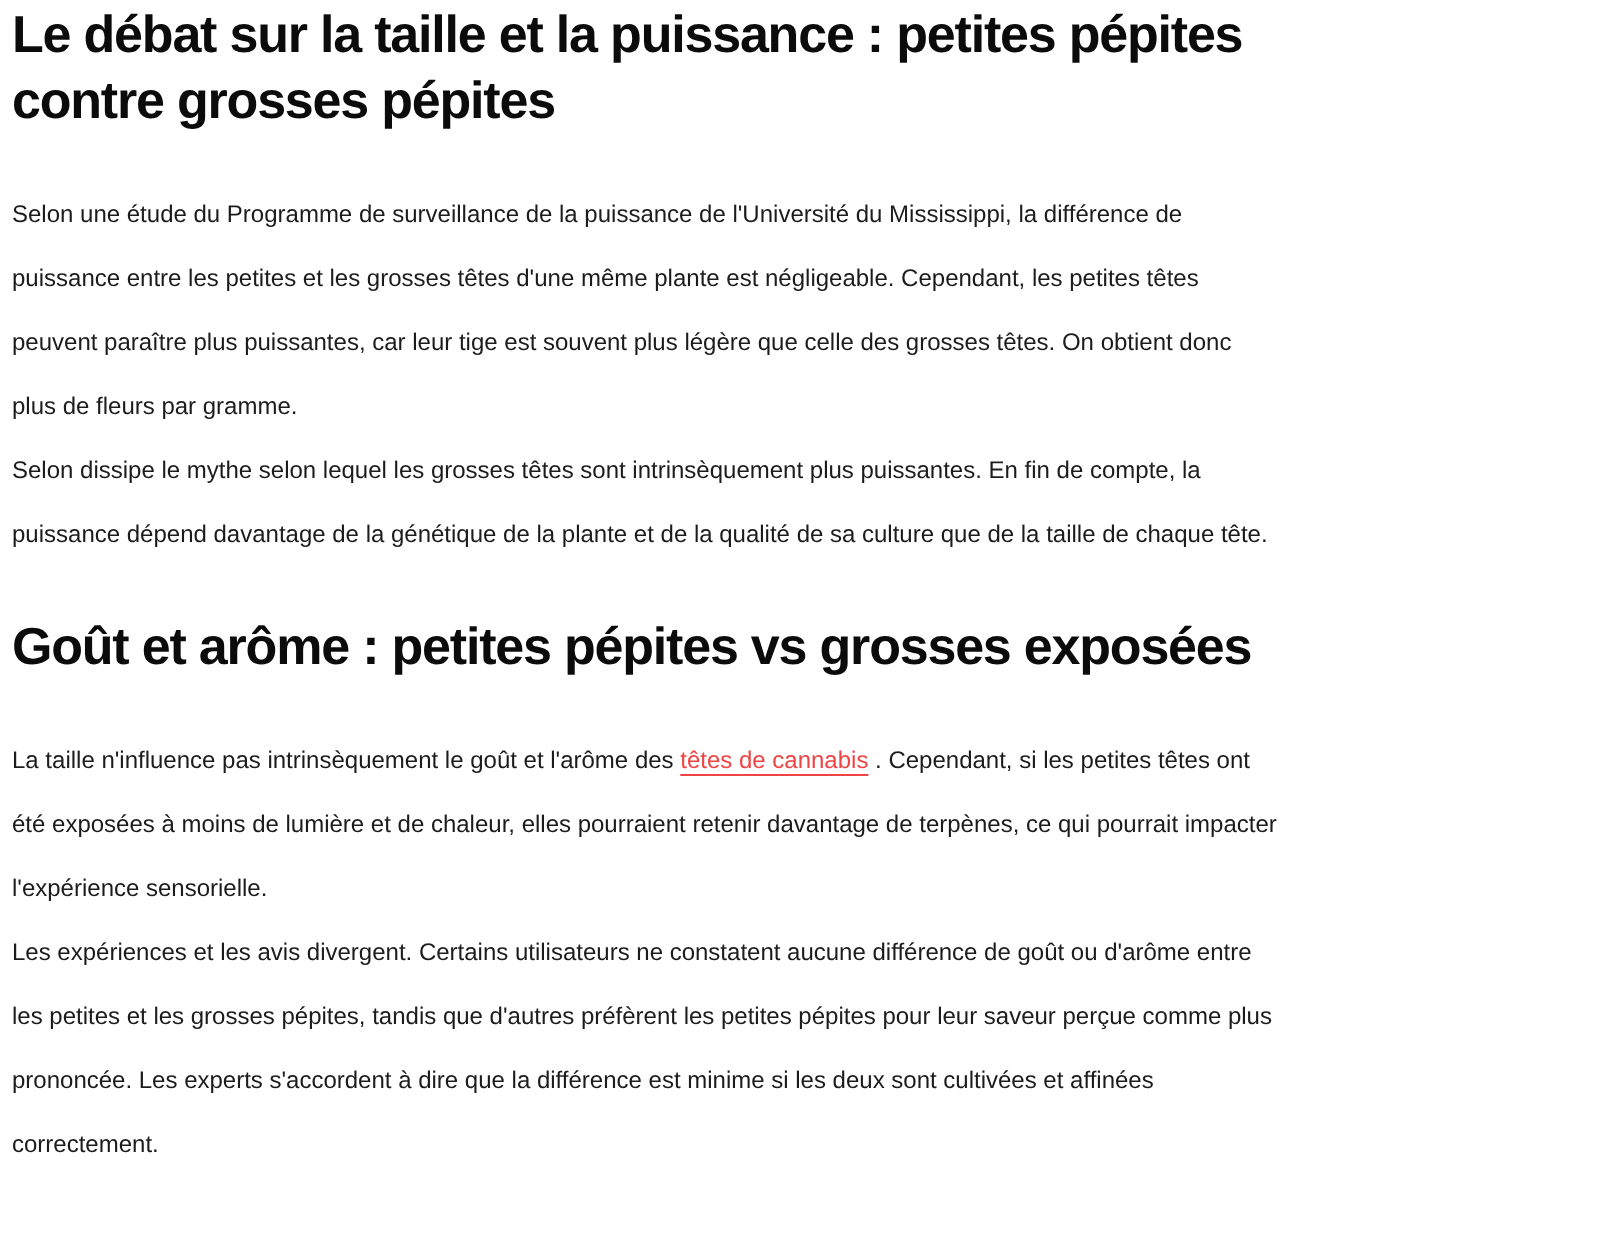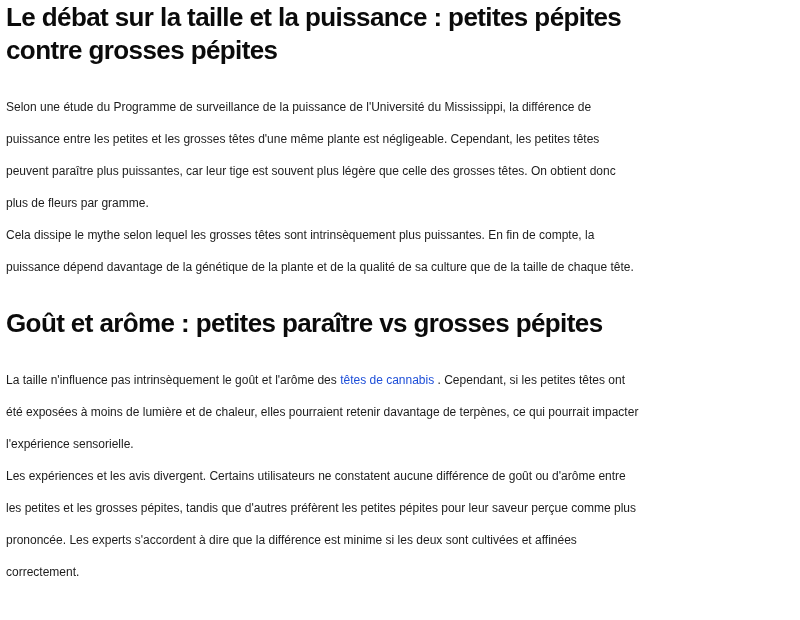--- a/index.html
+++ b/index.html
@@ -30,35 +30,36 @@
   h2.section-heading.first {
     margin-top: 0;
   }
   p.body-para {
     font-size: 12px;
     line-height: 32px;
     color: #1c1c1c;
     margin: 0;
   }
   a.inline-link {
-    color: #1d4ed8;
+    color: #ef4444;
+    text-decoration: underline;
     text-underline-offset: 3px;
     cursor: pointer;
   }
 </style>
 </head>
 <body>
 
 <article class="article">
 
   <h2 class="section-heading first">Le débat sur la taille et la puissance : petites pépites contre grosses pépites</h2>
 
   <p class="body-para">Selon une étude du Programme de surveillance de la puissance de l'Université du Mississippi, la différence de puissance entre les petites et les grosses têtes d'une même plante est négligeable. Cependant, les petites têtes peuvent paraître plus puissantes, car leur tige est souvent plus légère que celle des grosses têtes. On obtient donc plus de fleurs par gramme.</p>
 
-  <p class="body-para">Cela dissipe le mythe selon lequel les grosses têtes sont intrinsèquement plus puissantes. En fin de compte, la puissance dépend davantage de la génétique de la plante et de la qualité de sa culture que de la taille de chaque tête.</p>
+  <p class="body-para">Selon dissipe le mythe selon lequel les grosses têtes sont intrinsèquement plus puissantes. En fin de compte, la puissance dépend davantage de la génétique de la plante et de la qualité de sa culture que de la taille de chaque tête.</p>
 
-  <h2 class="section-heading">Goût et arôme : petites paraître vs grosses pépites</h2>
+  <h2 class="section-heading">Goût et arôme : petites pépites vs grosses exposées</h2>
 
   <p class="body-para"><span>La taille n'influence pas intrinsèquement le goût et l'arôme des </span><a class="inline-link">têtes de cannabis</a><span> . Cependant, si les petites têtes ont été exposées à moins de lumière et de chaleur, elles pourraient retenir davantage de terpènes, ce qui pourrait impacter l'expérience sensorielle.</span></p>
 
   <p class="body-para">Les expériences et les avis divergent. Certains utilisateurs ne constatent aucune différence de goût ou d'arôme entre les petites et les grosses pépites, tandis que d'autres préfèrent les petites pépites pour leur saveur perçue comme plus prononcée. Les experts s'accordent à dire que la différence est minime si les deux sont cultivées et affinées correctement.</p>
 
 </article>
 
 </body></html>

